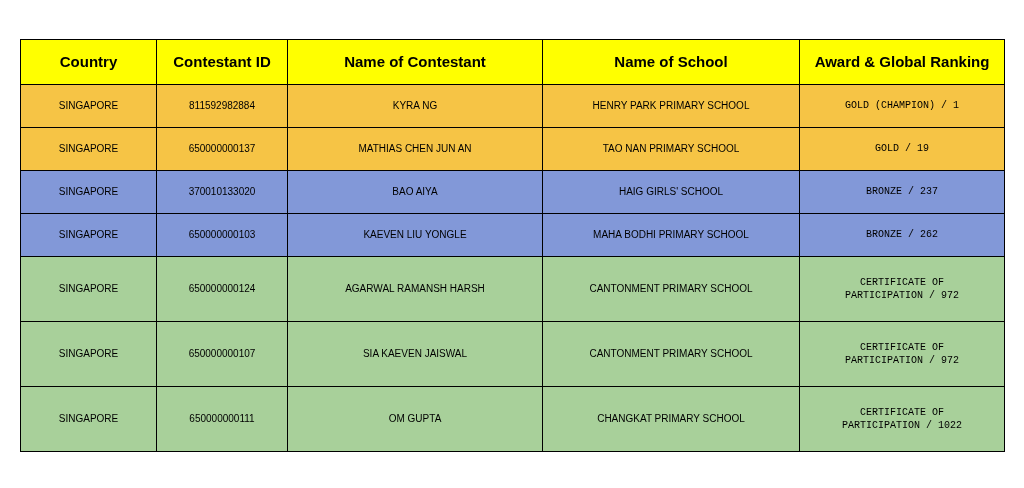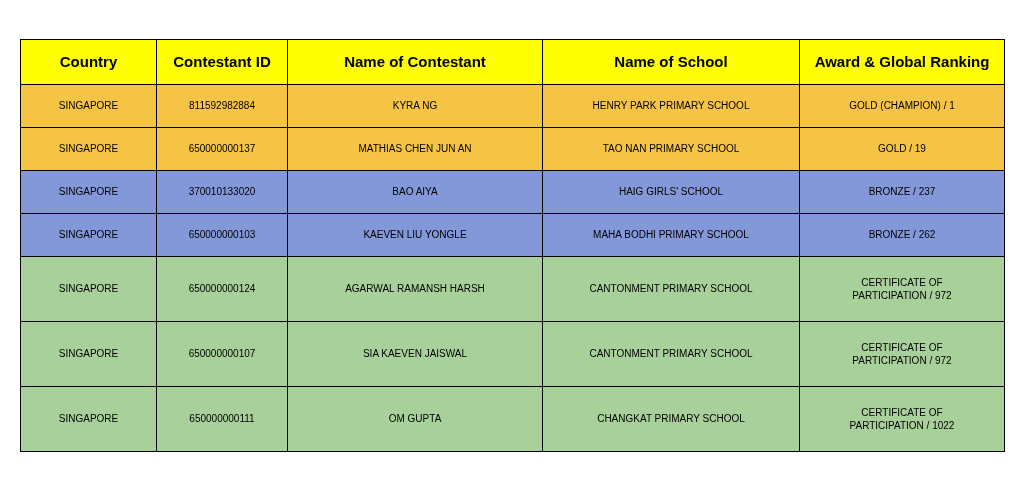--- a/index.html
+++ b/index.html
@@ -48,21 +48,21 @@
   col.c-name    { width: 255px; }
   col.c-school  { width: 257px; }
   col.c-award   { width: 205px; }
 
   tr.tier-gold td      { background: #f6c445; }
   tr.tier-bronze td    { background: #8298d8; }
   tr.tier-cert td      { background: #a8d09a; }
 
   tr.r-h42 td { height: 30px; }
   tr.r-h60 td { height: 52px; }
-  .award-line { display: block; }
+  .award-line { display: block; font-family: Liberation Mono, monospace; }
 </style>
 </head>
 <body>
 
 <div class="sheet">
   <table class="results">
     <colgroup>
       <col class="c-country">
       <col class="c-id">
       <col class="c-name">

